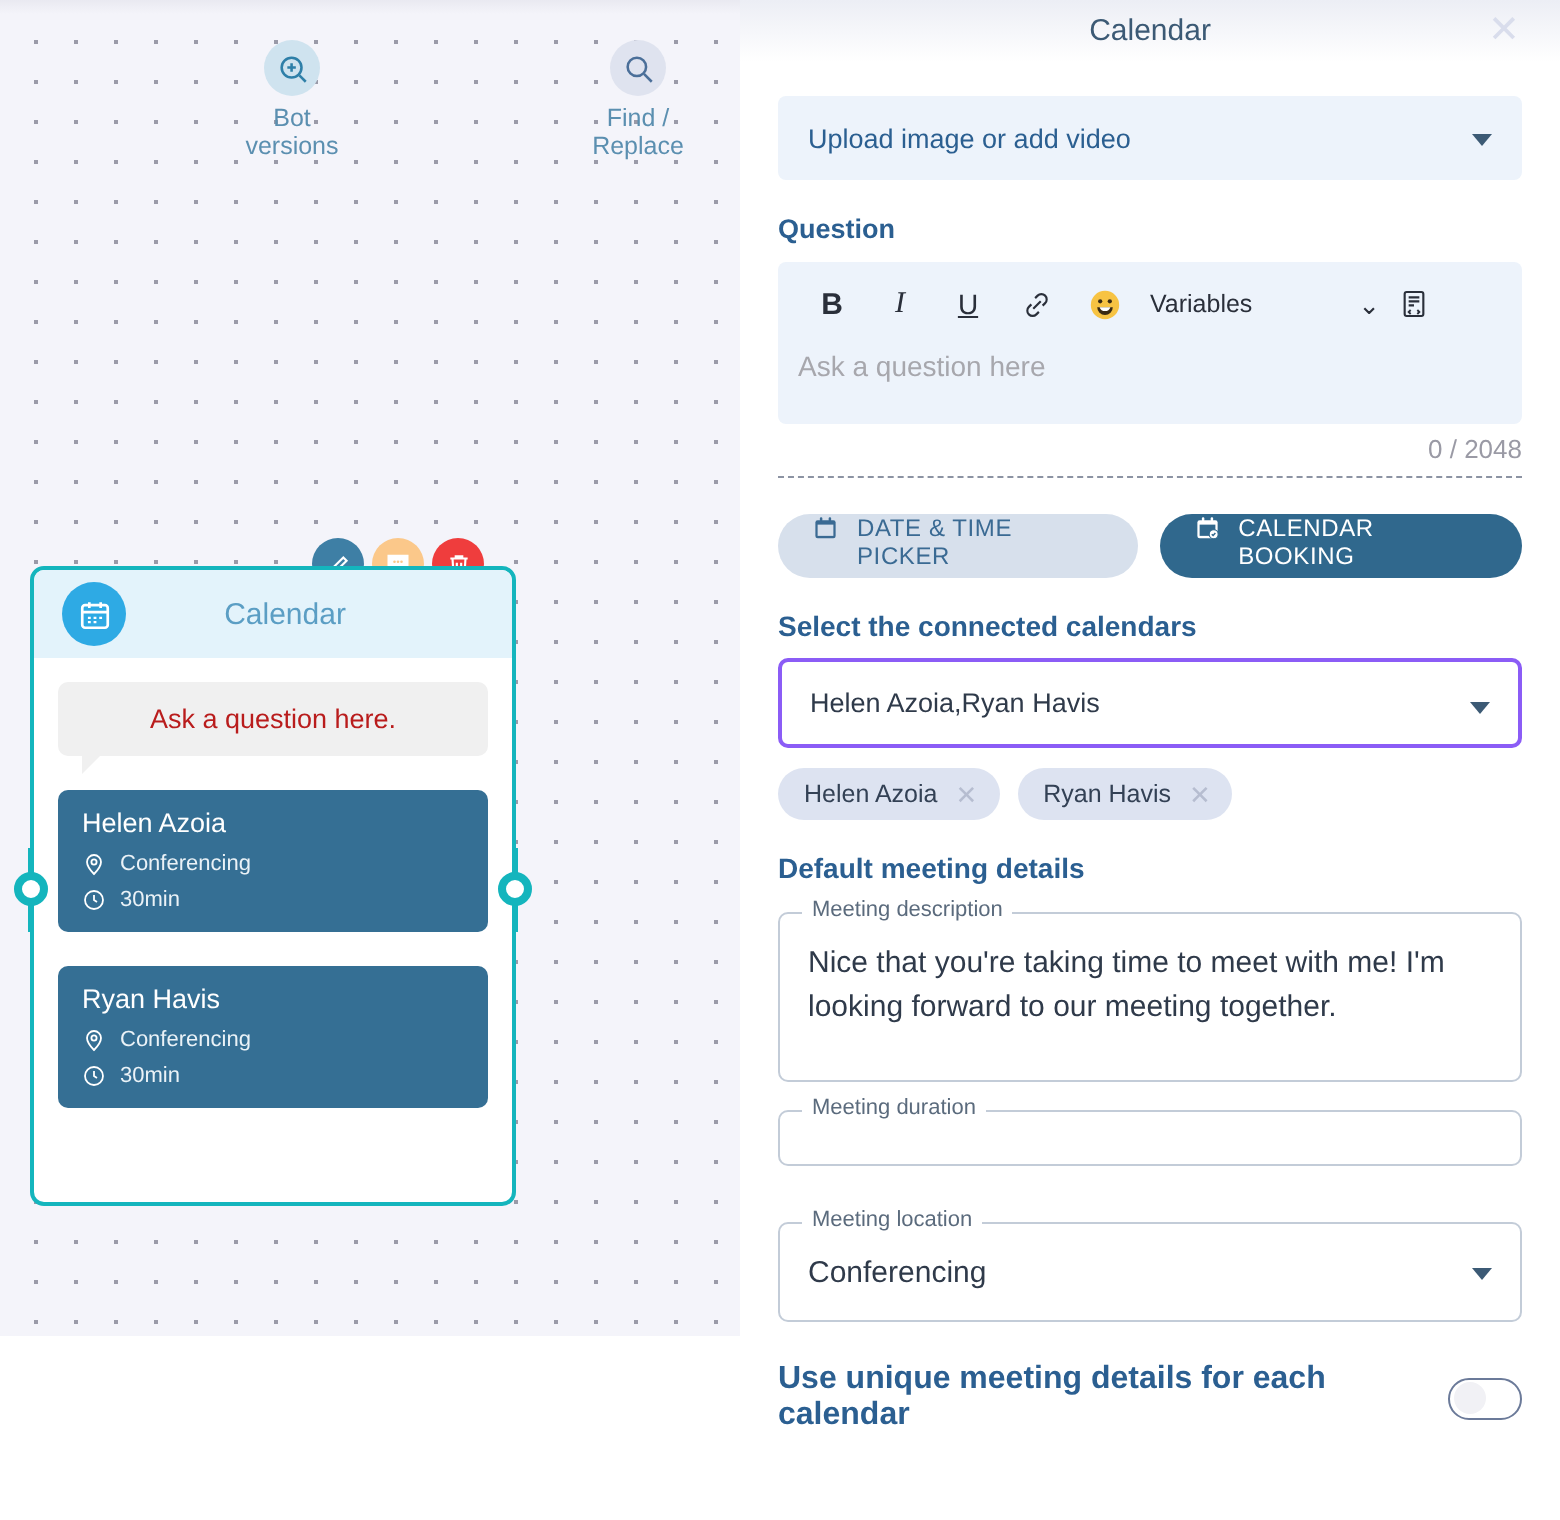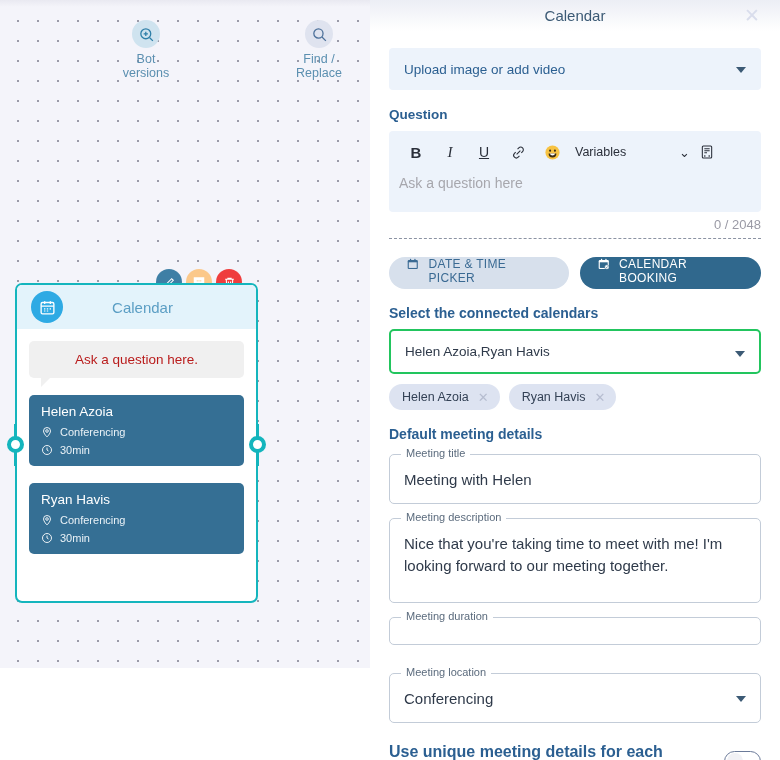--- a/index.html
+++ b/index.html
@@ -144,21 +144,21 @@
   .tab{
     display:flex;align-items:flex-start;gap:9px; height:32px; border-radius:16px;
     padding:0 17px; font-size:12px; letter-spacing:.3px;
   }
   .tab.inactive{ background:#d7e0ec; color:#3a6a93; }
   .tab.active  { background:#30688d; color:#ffffff; }
 
   .heading2{ color:#2b5f91; font-size:14px; font-weight:bold; margin-top:16px; }
 
   .select-box{
-    margin-top:8px; height:45px; border:2px solid #22c55e; border-radius:5px;
+    margin-top:8px; height:45px; border:2px solid #8b5cf6; border-radius:5px;
     display:flex; align-items:center; padding:0 14px; position:relative;
   }
   .select-box .sb-val{ color:#2f3a4a; font-size:13.5px; }
   .select-box .caret{ position:absolute; right:14px; top:20px; border-top-color:#3c5a75;}
 
   .chips{ display:flex; gap:9px; margin-top:10px; }
   .chip{
     background:#dde3f1; border-radius:14px; height:26px; display:flex;
     align-items:center; gap:9px; padding:0 11px 0 13px; color:#334155; font-size:12.5px;
   }
@@ -387,24 +387,20 @@
         <span class="x">✕</span>
       </div>
       <div class="chip">
         <span>Ryan Havis</span>
         <span class="x">✕</span>
       </div>
     </div>
 
     <div class="heading2">Default meeting details</div>
 
-    <div class="fieldset" style="margin-top:12px;">
-      <span class="legend">Meeting title</span>
-      <div class="fval">Meeting with Helen</div>
-    </div>
 
     <div class="fieldset" style="height:85px;">
       <span class="legend">Meeting description</span>
       <div class="fval">Nice that you're taking time to meet with me! I'm looking forward to our meeting together.</div>
     </div>
 
     <div class="row2">
       <div class="fieldset">
         <span class="legend">Meeting duration</span>
       </div>

